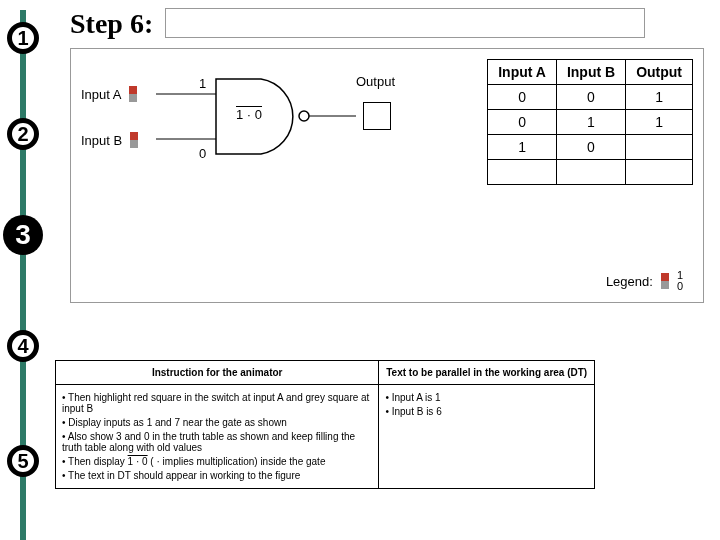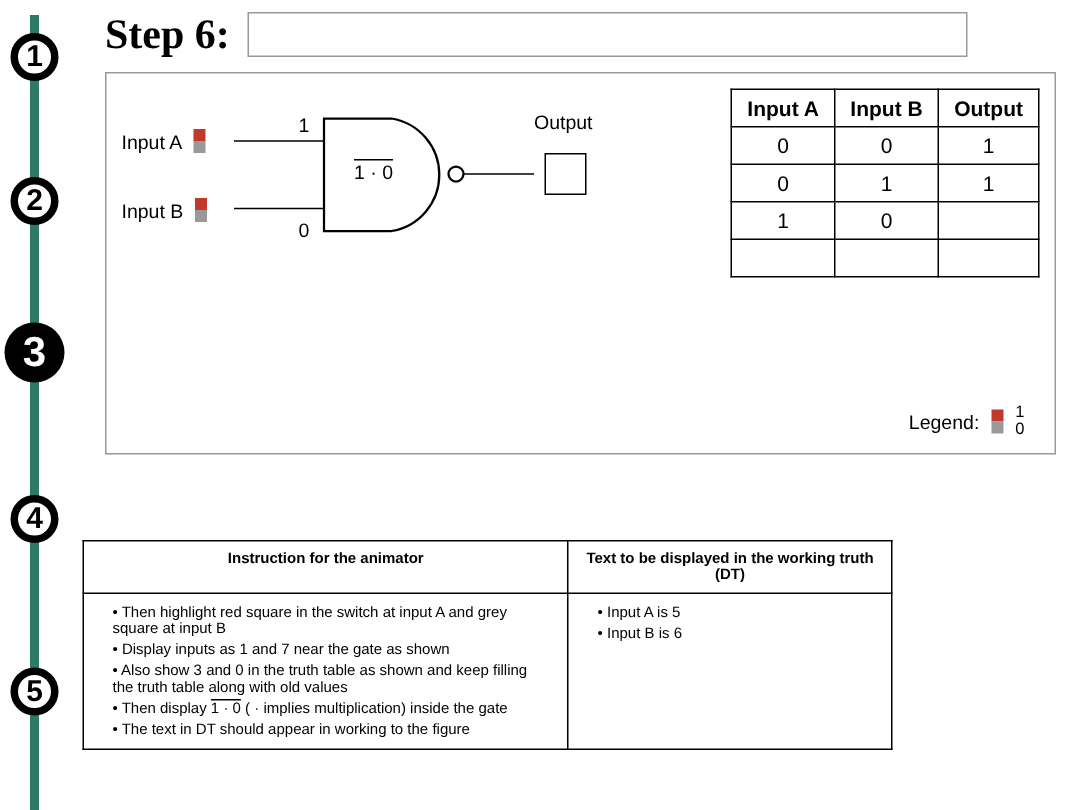--- a/index.html
+++ b/index.html
@@ -26,21 +26,21 @@
 .output-box{position:absolute;width:28px;height:28px;border:1px solid #000}
 .truth-table{position:absolute;right:10px;top:10px;border-collapse:collapse;font-size:14px}
 .truth-table th,.truth-table td{border:1px solid #000;padding:4px 10px;text-align:center}
 .truth-table th{font-weight:bold}
 .legend{position:absolute;right:20px;bottom:10px;display:flex;align-items:center;gap:8px;font-size:13px}
 .legend-vals{display:flex;flex-direction:column;font-size:11px;line-height:1}
 .instr-table{position:absolute;left:55px;top:360px;width:540px;border-collapse:collapse;font-size:10px}
 .instr-table th,.instr-table td{border:1px solid #000;padding:4px 6px;vertical-align:top}
 .instr-table th{font-weight:bold;text-align:center;padding:6px}
 .instr-table td ul{list-style:none}
-.instr-table td li{margin:3px 13px}
+.instr-table td li{margin:3px 0}
 .overline{text-decoration:overline;display:inline-block;position:relative}
 </style>
 </head>
 <body>
 
 <div class="timeline"></div>
 
 <div class="step-marker hollow" style="top:22px">1</div>
 <div class="step-marker hollow" style="top:118px">2</div>
 <div class="step-marker current" style="top:215px">3</div>
@@ -127,33 +127,33 @@
       <span>1</span>
       <span>0</span>
     </span>
   </div>
 </div>
 
 <table class="instr-table">
   <tbody>
       <tr>
     <th style="width:60%">Instruction for the animator</th>
-    <th>Text to be displayed in the working truth (DT)</th>
+    <th>Text to be parallel in the working area (DT)</th>
   </tr>
   <tr>
     <td>
       <ul>
         <li>• Then highlight red square in the switch at input A and grey square at input B</li>
         <li>• Display inputs as 1 and 7 near the gate as shown</li>
         <li>• Also show 3 and 0 in the truth table as shown and keep filling the truth table along with old values</li>
         <li>• Then display <span class="overline">1 · 0</span> ( · implies multiplication) inside the gate</li>
         <li>• The text in DT should appear in working to the figure</li>
       </ul>
     </td>
     <td>
       <ul>
-        <li>• Input A is 5</li>
+        <li>• Input A is 1</li>
         <li>• Input B is 6</li>
       </ul>
     </td>
   </tr>
 </tbody>
   </table>
 
 </body></html>

